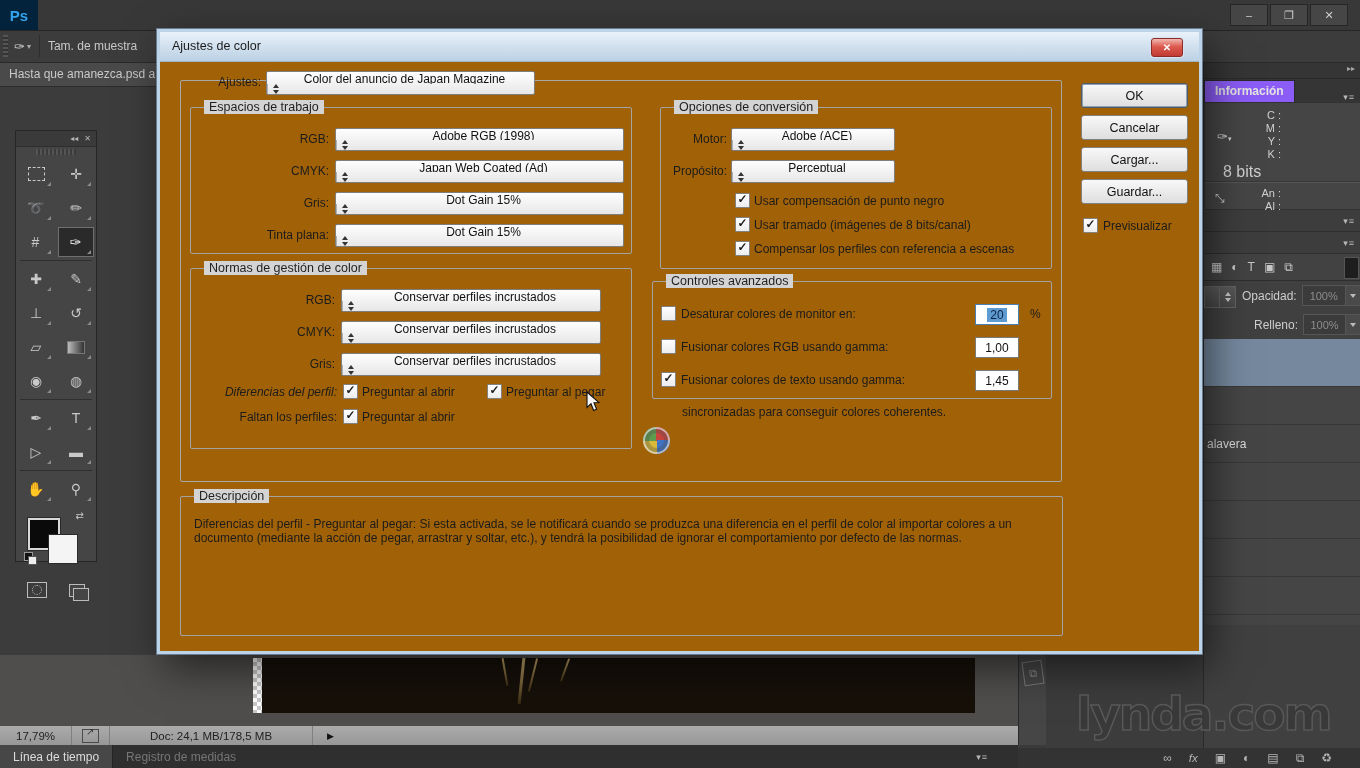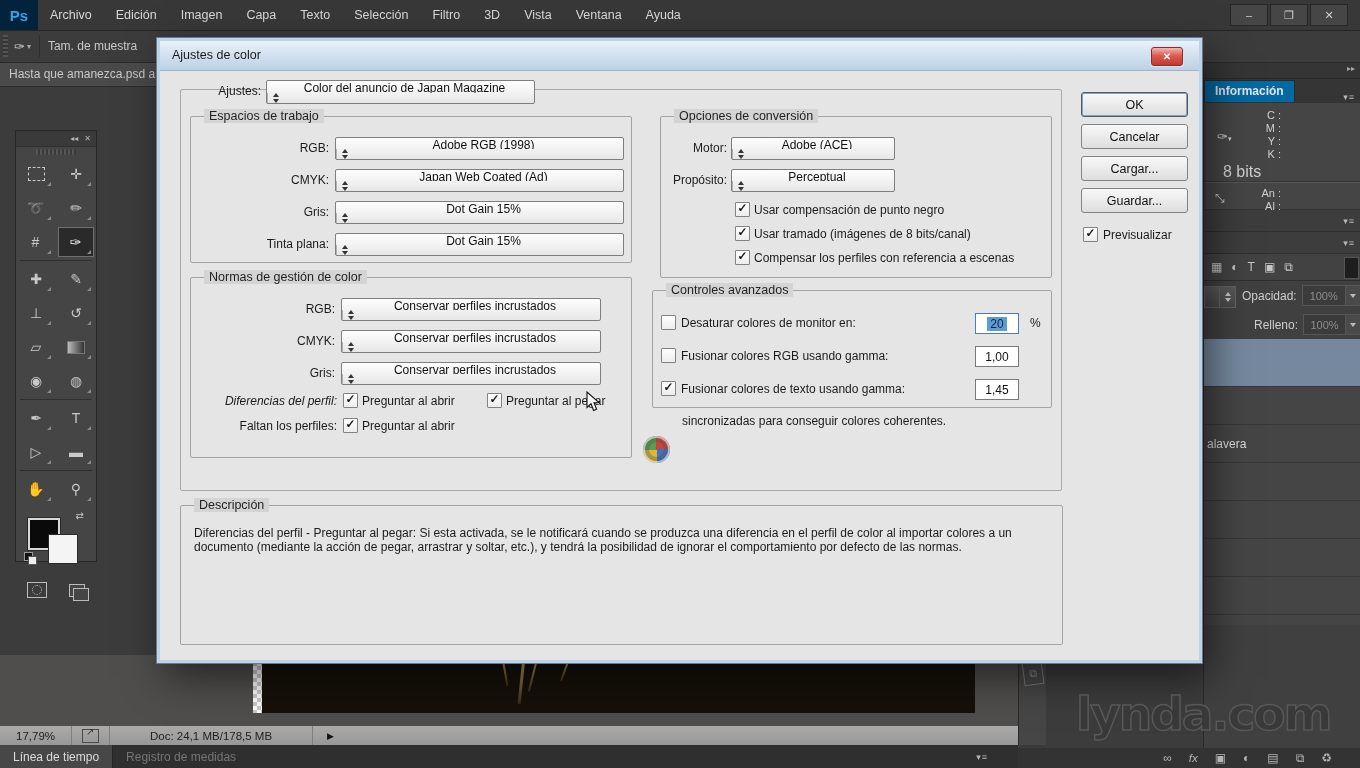--- a/index.html
+++ b/index.html
@@ -59,21 +59,21 @@
   #mini-swatch .f{position:absolute;left:0;top:0;width:7px;height:7px;background:#111;border:1px solid #999;}
   #mini-swatch .b{position:absolute;left:4px;top:4px;width:7px;height:7px;background:#eee;border:1px solid #555;}
   #bottom-tools{display:flex;justify-content:space-around;margin-top:14px;align-items:center;}
   .ic-qmask{width:18px;height:14px;border:1px solid #bbb;display:flex;align-items:center;justify-content:center;}
   .ic-qmask i{width:8px;height:8px;border:1px dotted #bbb;border-radius:50%;}
   .ic-screen{width:14px;height:11px;border:1px solid #bbb;position:relative;background:#454545;}
   .ic-screen::after{content:"";position:absolute;left:3px;top:3px;width:14px;height:11px;
       border:1px solid #bbb;background:#454545;}
 
   
-  #dialog{position:absolute;left:157px;top:38px;width:1039px;height:619px;background:#e5e5e5;
+  #dialog{position:absolute;left:157px;top:29px;width:1039px;height:619px;background:#a16207;
           border:3px solid #bdd3e7;outline:1px solid #687b8e;
           box-shadow:8px 14px 38px rgba(0,0,0,.55);z-index:50;font-size:12px;color:#1d1d1d;}
   #dlg-title{position:absolute;left:0;top:0;right:0;height:29px;
       background:linear-gradient(#e9f2fa,#cfdfee 55%,#bcd1e3);border-bottom:1px solid #9fb4c6;
       font-size:12.5px;color:#1a1a1a;line-height:29px;padding-left:12px;}
   #dlg-close{position:absolute;right:16px;top:6px;width:30px;height:17px;border:1px solid #8e2a28;
       border-radius:3px;background:linear-gradient(#f0b9b0,#dd5a4e 45%,#c03a33);
       color:#fff;font-size:10px;font-weight:bold;display:flex;align-items:center;justify-content:center;
       box-shadow:0 0 0 1px #d7e4f0;}
   #dlg-frame{position:absolute;left:20px;top:48px;width:880px;height:400px;border:1px solid #a8a8a8;border-radius:2px;}
@@ -106,21 +106,21 @@
       box-shadow:inset 0 0 0 2px rgba(255,255,255,.55), inset 0 0 0 6px rgba(80,80,80,.35);}
   #sync-text{position:absolute;left:522px;top:373px;font-size:12px;line-height:15px;color:#1b1b1b;}
   #desc-text{position:absolute;left:13px;top:20px;width:855px;font-size:12px;line-height:14px;color:#1b1b1b;}
 
   
   #dock{position:absolute;left:1203px;top:62px;width:157px;height:706px;background:#404040;
         border-left:1px solid #2a2a2a;z-index:2;}
   #dock-collapse{height:14px;background:#353535;border-bottom:1px solid #2a2a2a;color:#a9a9a9;
         font-size:8px;text-align:right;padding:2px 6px 0 0;}
   #info-hdr{height:23px;background:#353535;display:flex;align-items:flex-end;}
-  #info-tab{background:#0369a1;color:#e3e3e3;font-size:12px;font-weight:bold;height:21px;
+  #info-tab{background:#8b5cf6;color:#e3e3e3;font-size:12px;font-weight:bold;height:21px;
         line-height:21px;padding:0 10px;border:1px solid #2a2a2a;border-bottom:none;}
   .pmenu{margin-left:auto;color:#b9b9b9;font-size:9px;padding-right:6px;letter-spacing:1px;}
   #info-body{background:#454545;border:1px solid #333;height:106px;position:relative;color:#cfcfcf;}
   #info-eyed{position:absolute;left:12px;top:26px;font-size:13px;color:#d5d5d5;}
   #info-cmyk{position:absolute;left:34px;top:6px;width:42px;text-align:right;font-size:11px;line-height:13px;}
   #info-bits{position:absolute;left:18px;top:60px;font-size:16px;}
   #info-div{position:absolute;left:0;right:0;top:78px;height:1px;background:#383838;border-bottom:1px solid #555;}
   #info-dims-ic{position:absolute;left:10px;top:88px;font-size:12px;color:#cfcfcf;}
   #info-dims{position:absolute;left:34px;top:84px;width:42px;text-align:right;font-size:11px;line-height:13px;}
   .coll-row{height:21px;background:#3d3d3d;border-bottom:1px solid #2e2e2e;display:flex;align-items:center;}
@@ -178,33 +178,20 @@
   #watermark{position:absolute;left:1076px;top:686px;width:290px;font-size:47px;font-weight:bold;
       color:rgba(56,56,56,.9);-webkit-text-stroke:1.5px #585858;letter-spacing:-2px;z-index:60;
       font-family:"DejaVu Sans",sans-serif;}
   #cursor{position:absolute;left:586px;top:391px;z-index:200;}
 </style>
 </head>
 <body>
 
 <div id="menubar">
   <div id="ps-logo">Ps</div>
-  <div id="menu-items" style="display:flex;">
-      <span class="menu-item">Archivo</span>
-      <span class="menu-item">Edición</span>
-      <span class="menu-item">Imagen</span>
-      <span class="menu-item">Capa</span>
-      <span class="menu-item">Texto</span>
-      <span class="menu-item">Selección</span>
-      <span class="menu-item">Filtro</span>
-      <span class="menu-item">3D</span>
-      <span class="menu-item">Vista</span>
-      <span class="menu-item">Ventana</span>
-      <span class="menu-item">Ayuda</span>
-    </div>
   <div id="win-controls">
       <span class="win-btn">–</span>
       <span class="win-btn">❐</span>
       <span class="win-btn">✕</span>
     </div>
 </div>
 
 <div id="optionsbar">
   <span class="grip"></span>
   <span class="tool-ic">✑</span>

